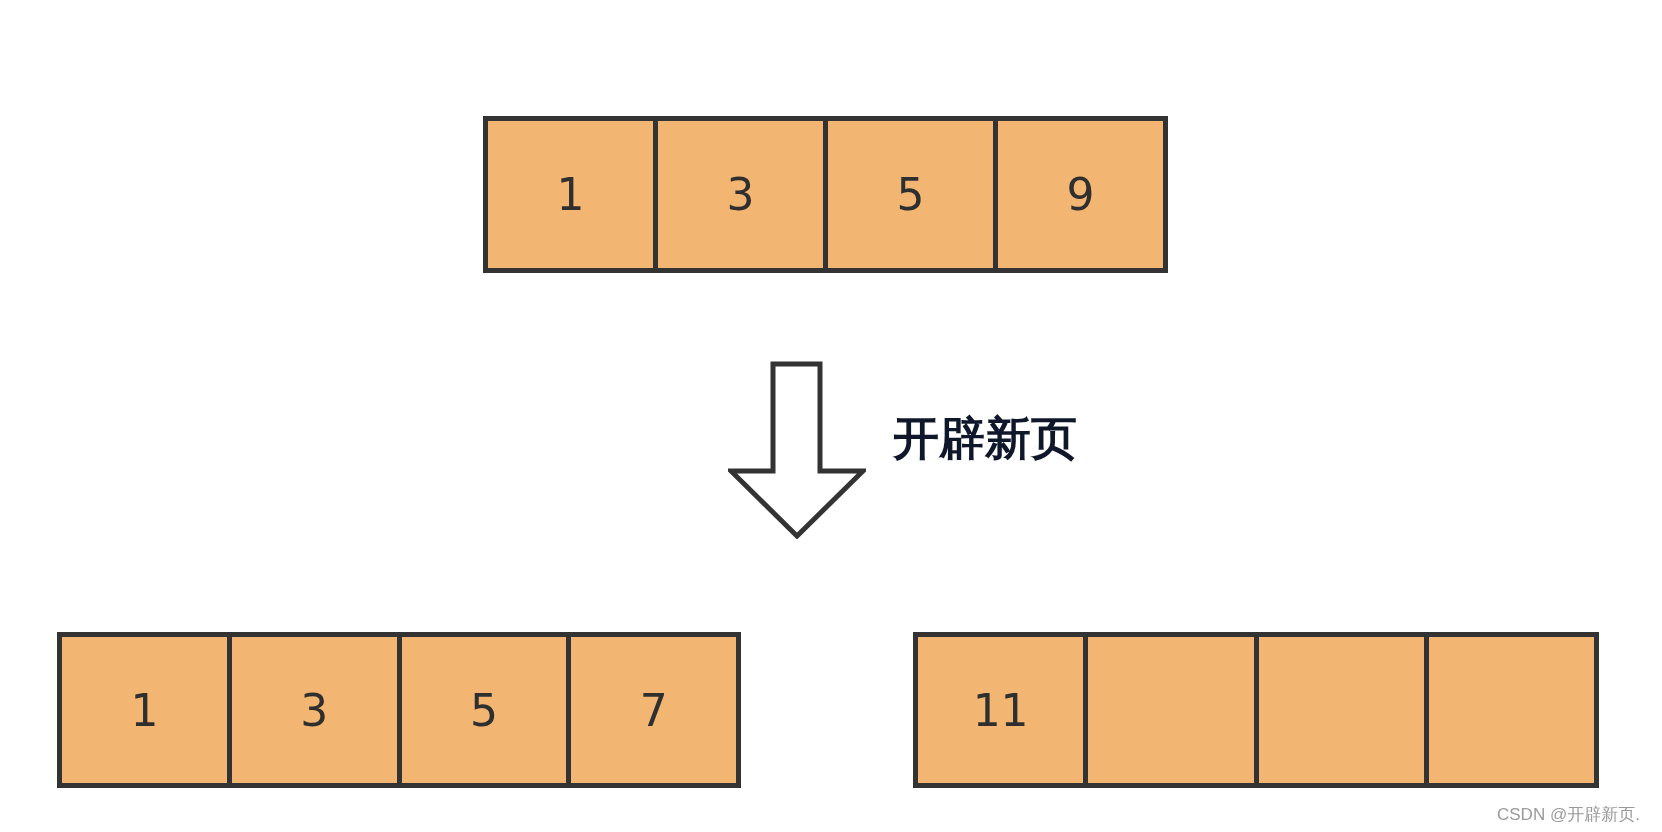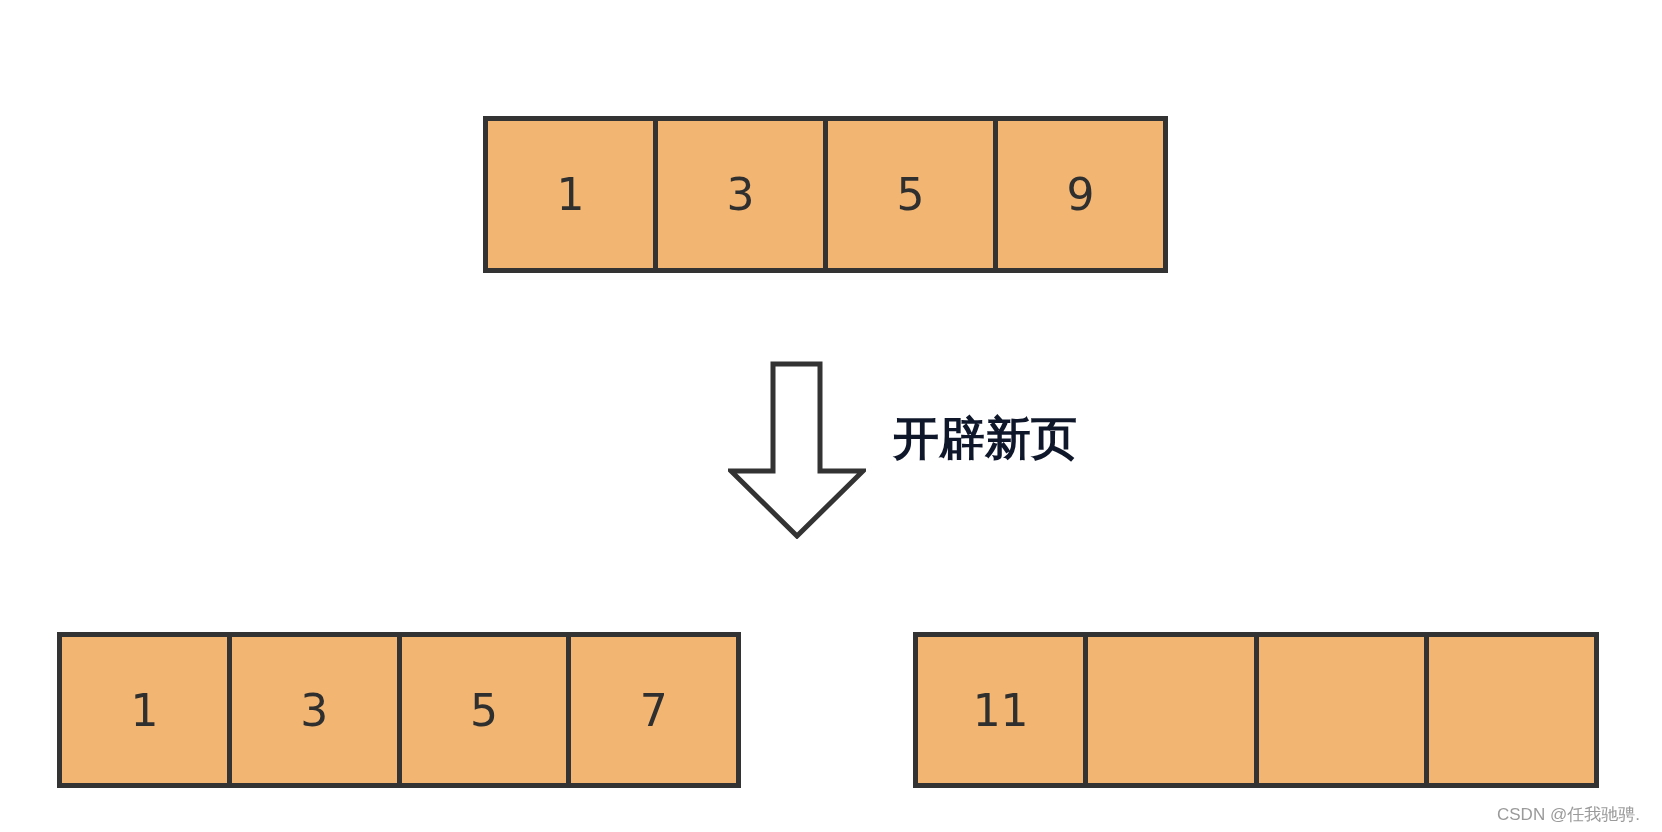--- a/index.html
+++ b/index.html
@@ -43,13 +43,13 @@
   <div class="cell">7</div>
 </div>
 
 <div id="row-right" class="page-row">
   <div class="cell">11</div>
   <div class="cell"></div>
   <div class="cell"></div>
   <div class="cell"></div>
 </div>
 
-<div id="watermark">CSDN @任我驰骋.</div>
+<div id="watermark">CSDN @开辟新页.</div>
 
 </body></html>

